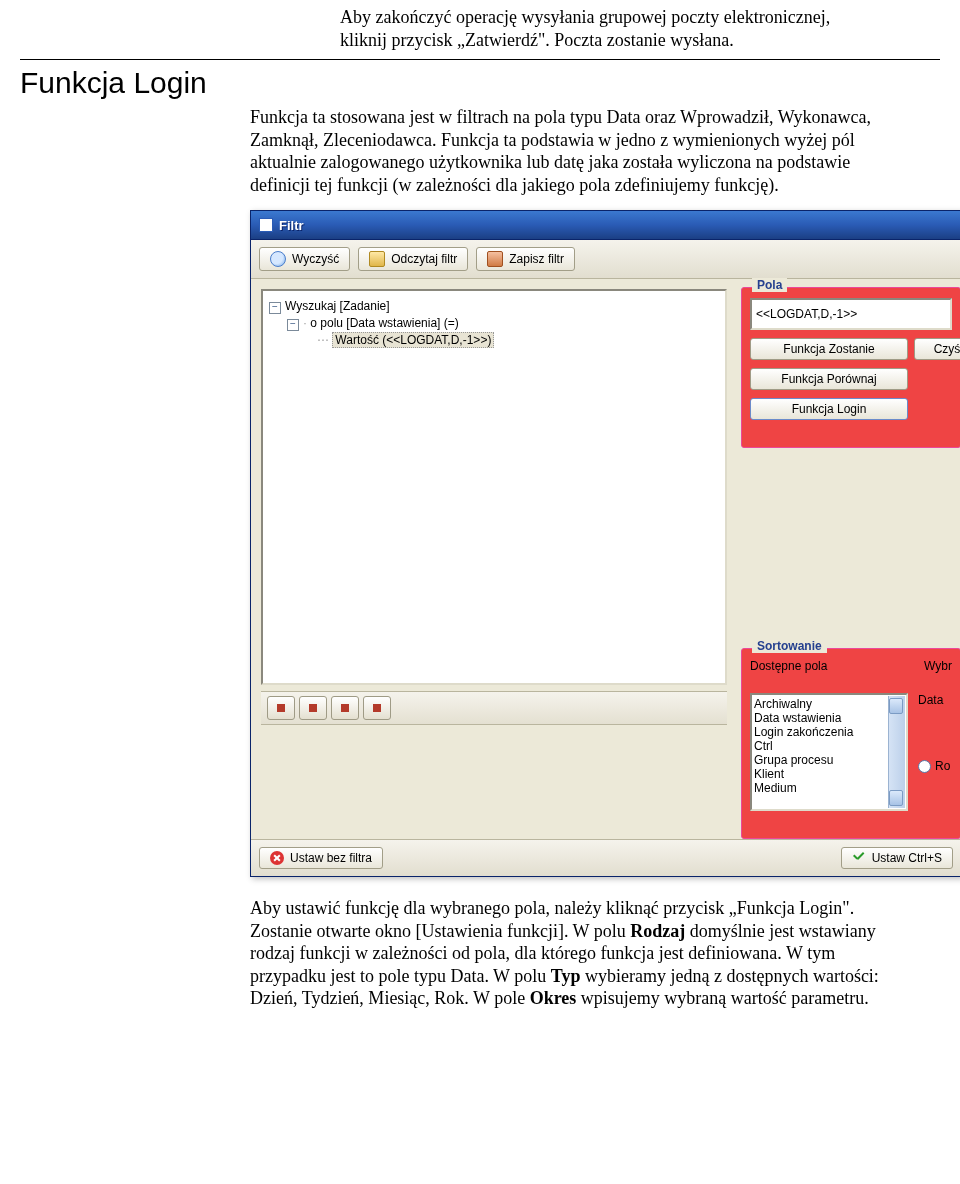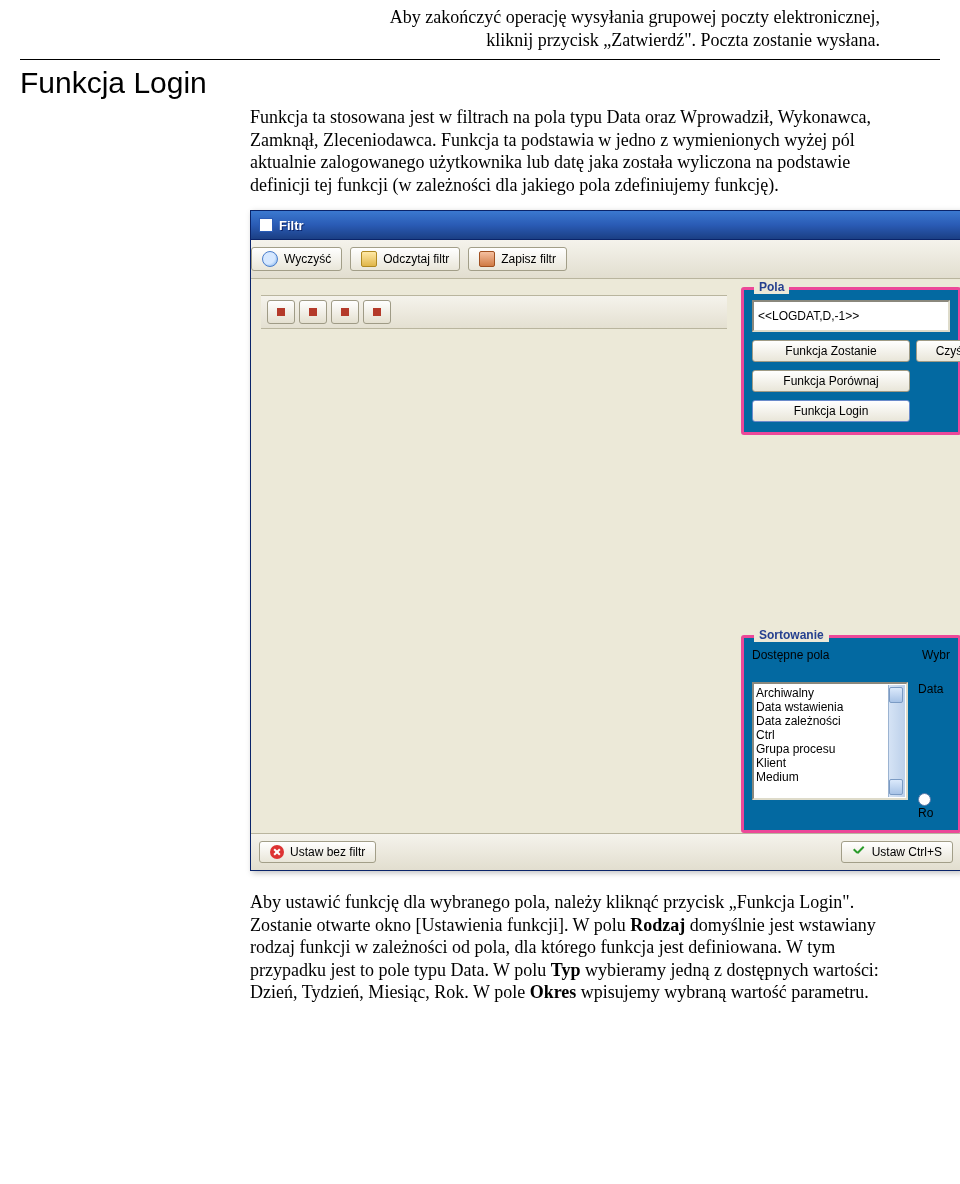--- a/index.html
+++ b/index.html
@@ -11,21 +11,20 @@
     color: #000;
     width: 960px;
   }
   .page {
     width: 960px;
   }
   .para-top {
     margin: 6px 0 6px 340px;
     width: 540px;
     line-height: 1.25;
-    text-align: right;
   }
   hr.rule {
     border: none;
     border-top: 1px solid #000;
     margin: 8px 20px 0 20px;
   }
   .heading {
     font-family: Arial, Helvetica, sans-serif;
     font-size: 30px;
     margin: 6px 0 6px 20px;
@@ -62,21 +61,21 @@
   .titlebar .ticon {
     width: 14px;
     height: 14px;
     background: #fff;
     margin-right: 6px;
     border: 1px solid #2a5bb5;
     box-sizing: border-box;
   }
   .toolbar {
     background: linear-gradient(to bottom, #f5f3ec, #e2decf);
-    padding: 7px 0;
+    padding: 7px 8px;
     border-bottom: 1px solid #b9b59e;
     display: flex;
     gap: 8px;
   }
   .tbtn {
     display: inline-flex;
     align-items: center;
     gap: 6px;
     padding: 3px 10px;
     background: linear-gradient(to bottom, #fff, #e9e6d9);
@@ -110,25 +109,25 @@
   .tree .line { white-space: nowrap; margin: 2px 0; }
   .tree .box { display:inline-block; width:10px; height:10px; border:1px solid #7b8a9a; text-align:center; line-height:8px; font-size:10px; margin-right:4px; color:#3a5a85; background:#fff;}
   .tree .dots { color:#a0a0a0; }
   .right-pane {
     width: 220px;
     padding: 8px 0 0 8px;
     display: flex;
     flex-direction: column;
   }
   .group {
-    border: 3px solid #ec4899;
+    border: 1px solid #ec4899;
     border-radius: 3px;
-    padding: 10px 8px 10px 8px;
+    padding: 10px 8px 27px 8px;
     margin-right: 0;
-    background: #0369a1;
+    background: #ef4444;
     position: relative;
   }
   .group-title {
     position: absolute;
     top: -10px;
     left: 10px;
     background: #ece9d8;
     padding: 0 5px;
     font-size: 12px;
     color: #25408f;
@@ -264,20 +263,25 @@
           <span>Odczytaj filtr</span>
         </div>
         <div class="tbtn">
           <span class="icon icon-save"></span>
           <span>Zapisz filtr</span>
         </div>
       </div>
 
       <div class="body">
         <div class="left-pane">
+          <div class="tree">
+            <div class="line"><span class="box">−</span><span>Wyszukaj [Zadanie]</span></div>
+            <div class="line" style="padding-left:18px;"><span class="box">−</span><span class="dots">·</span> <span>o polu [Data wstawienia] (=)</span></div>
+            <div class="line" style="padding-left:48px;"><span class="dots">⋯</span> <span style="background:#e8e4d4; border:1px dotted #999; padding:0 2px;">Wartość (&lt;&lt;LOGDAT,D,-1&gt;&gt;)</span></div>
+          </div>
 
           <div class="arrow-btns">
             <div class="abtn">
                 <span class="red"></span>
               </div>
             <div class="abtn">
                 <span class="red"></span>
               </div>
             <div class="abtn">
                 <span class="red"></span>
@@ -308,45 +312,45 @@
             <div class="group-title">Sortowanie</div>
             <div class="sort-label">
               <span>Dostępne pola</span>
               <span class="gap"></span>
               <span>Wybr</span>
             </div>
             <div class="sort-row">
               <div class="listbox">
                 <div>Archiwalny</div>
                 <div>Data wstawienia</div>
-                <div>Data zależności</div>
+                <div>Login zakończenia</div>
                 <div>Ctrl</div>
                 <div>Grupa procesu</div>
                 <div>Klient</div>
                 <div>Medium</div>
                 <div class="scroll">
                     <div class="thumb"></div>
                     <div class="thumb b"></div>
                   </div>
               </div>
               <div class="wybr-col">
                 <div style="font-size:12px;">Data</div>
-                <div style="margin-top:96px; font-size:12px;">
+                <div style="margin-top:52px; font-size:12px;">
                   <span class="radio"></span><span>Ro</span>
                 </div>
               </div>
             </div>
           </div>
         </div>
       </div>
 
       <div class="bottombar">
         <div class="tbtn btn-cancel">
           <span class="xicon"></span>
-          <span>Ustaw bez filtr</span>
+          <span>Ustaw bez filtra</span>
         </div>
         <div class="gap"></div>
         <div class="tbtn btn-ok">
           <span class="vicon"></span>
           <span>Ustaw Ctrl+S</span>
         </div>
       </div>
     </div>
   </div>
 

